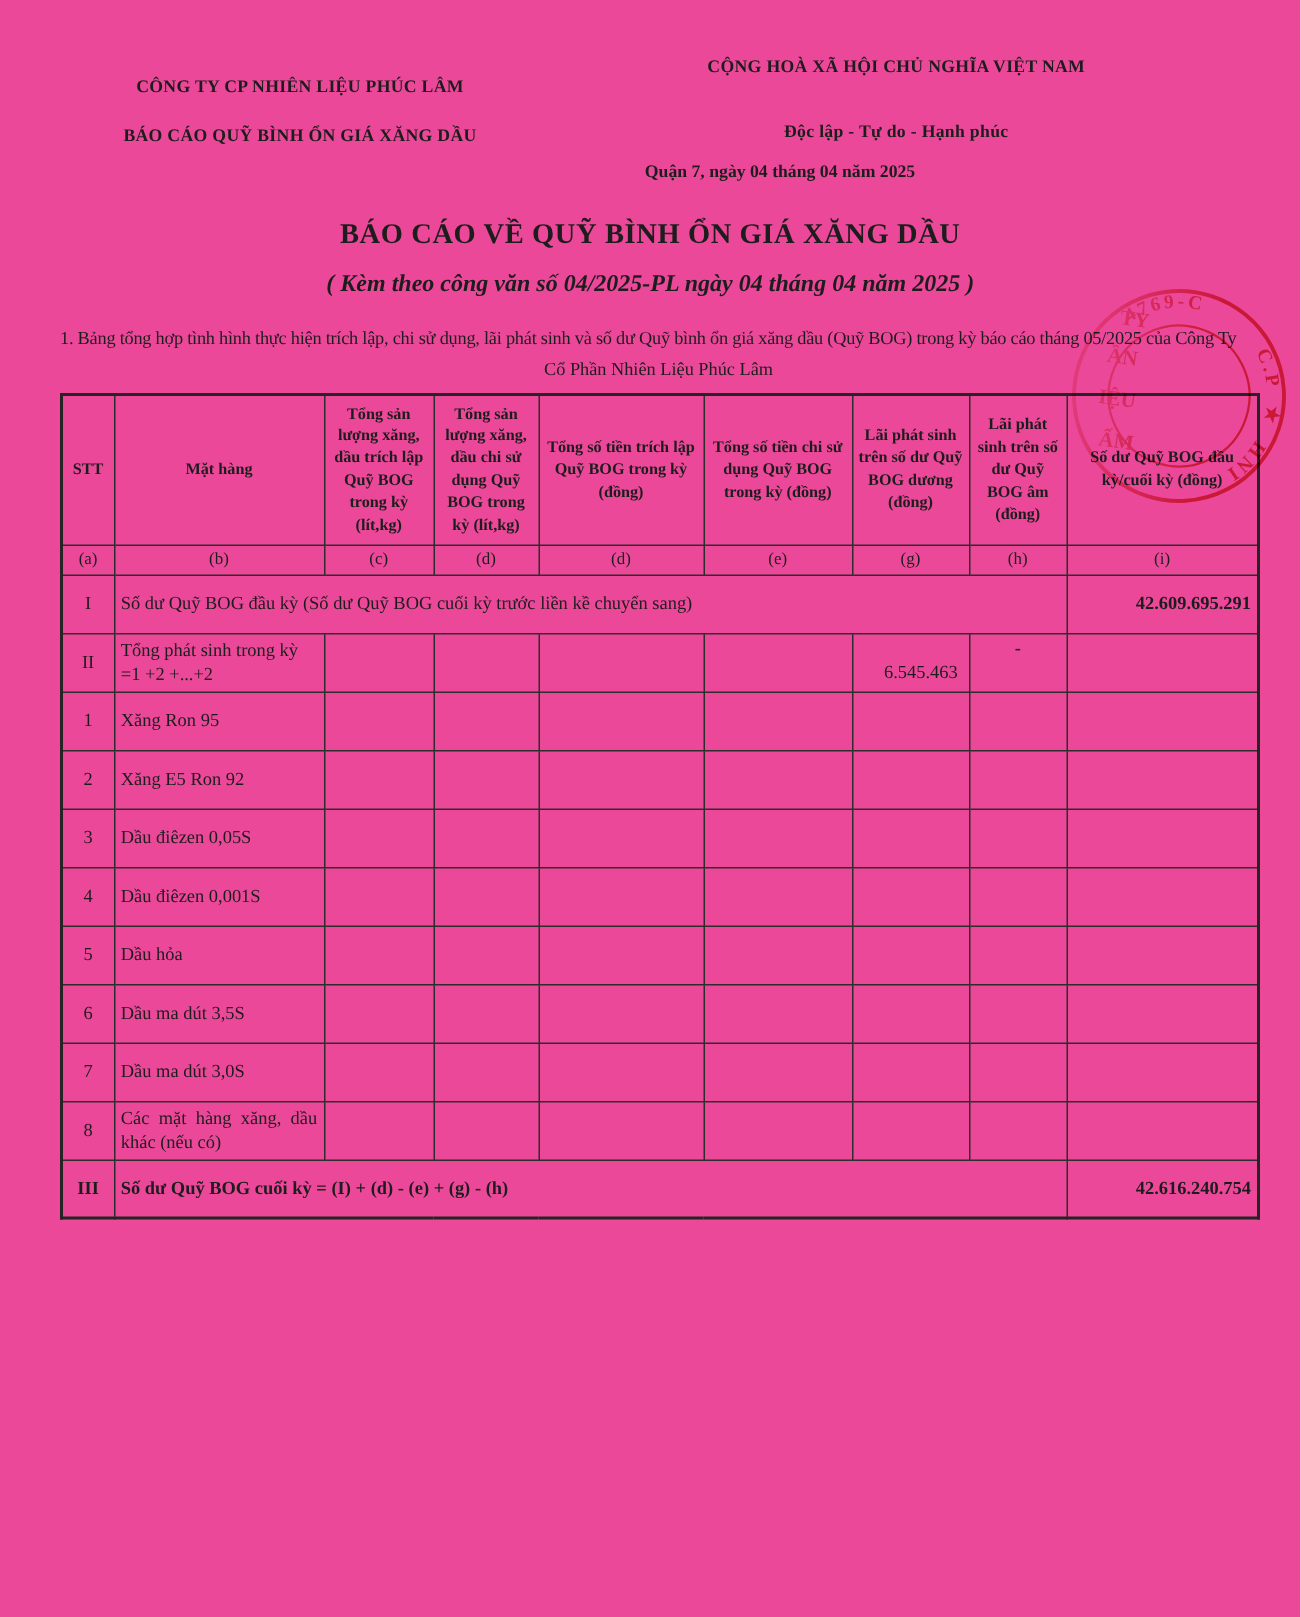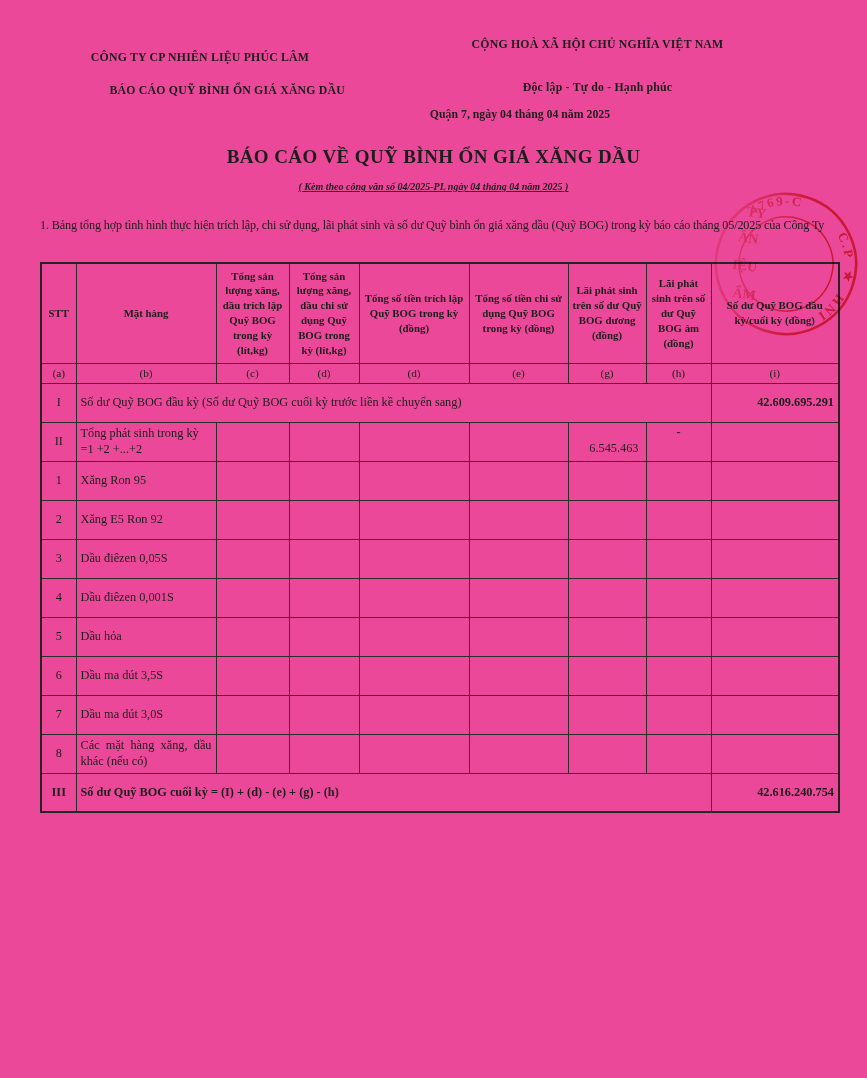--- a/index.html
+++ b/index.html
@@ -2,31 +2,31 @@
 <html><head>
 <meta charset="utf-8">
 <style>
   html,body{margin:0;padding:0;background:#ffffff;}
   body{width:867px;height:1078px;font-family:"Liberation Serif","DejaVu Serif",serif;color:#1d1d1d;}
   .page{position:relative;width:867px;height:1078px;overflow:hidden;background:#ec4899;}
 
   
   .hdr{position:absolute;text-align:center;font-weight:bold;font-size:11.8px;letter-spacing:.2px;white-space:nowrap;}
   .hdr-left1{left:55px;top:50px;width:290px;}
-  .hdr-left2{left:55px;top:83px;width:290px;text-align:right;}
+  .hdr-left2{left:55px;top:83px;width:290px;}
   .hdr-right1{left:425px;top:37px;width:345px;}
   .hdr-right2{left:425px;top:80px;width:345px;}
   .hdr-date{position:absolute;left:400px;top:107px;width:240px;text-align:center;
             font-weight:bold;font-size:11.8px;white-space:nowrap;}
 
   
   .doc-title{position:absolute;left:0;top:146px;width:867px;text-align:center;
              font-weight:bold;font-size:19px;letter-spacing:.4px;}
   .doc-subtitle{position:absolute;left:0;top:181px;width:867px;text-align:center;
-                font-weight:bold;font-style:italic;font-size:10px;text-decoration:underline;}
+                font-weight:bold;font-style:italic;font-size:16px;}
 
   
   .intro1{position:absolute;left:40px;top:218px;width:800px;font-size:12.2px;white-space:nowrap;letter-spacing:-.15px;}
   .intro2{position:absolute;left:40px;top:239px;width:798px;text-align:center;font-size:12.2px;}
 
   
   .doc-table{position:absolute;left:40px;top:262px;width:798px;border-collapse:collapse;
              table-layout:fixed;border:2px solid #242424;}
   .doc-table td,.doc-table th{border:1px solid #2d2d2d;overflow:hidden;}
   .doc-table th{font-weight:bold;font-size:10.8px;line-height:1.38;text-align:center;
@@ -59,20 +59,21 @@
   <div class="hdr hdr-left1">CÔNG TY CP NHIÊN LIỆU PHÚC LÂM</div>
   <div class="hdr hdr-left2">BÁO CÁO QUỸ BÌNH ỔN GIÁ XĂNG DẦU</div>
   <div class="hdr hdr-right1">CỘNG HOÀ XÃ HỘI CHỦ NGHĨA VIỆT NAM</div>
   <div class="hdr hdr-right2">Độc lập - Tự do - Hạnh phúc</div>
   <div class="hdr-date">Quận 7, ngày 04 tháng 04 năm 2025</div>
 
   <div class="doc-title">BÁO CÁO VỀ QUỸ BÌNH ỔN GIÁ XĂNG DẦU</div>
   <div class="doc-subtitle">( Kèm theo công văn số 04/2025-PL ngày 04 tháng 04 năm 2025 )</div>
 
   <div class="intro1">1. Bảng tổng hợp tình hình thực hiện trích lập, chi sử dụng, lãi phát sinh và số dư Quỹ bình ổn giá xăng dầu (Quỹ BOG) trong kỳ báo cáo tháng 05/2025 của Công Ty</div>
+  <div class="intro2">Cổ Phần Nhiên Liệu Phúc Lâm</div>
 
   <table class="doc-table">
     <colgroup>
       <col style="width:35px">
         <col style="width:140px">
         <col style="width:73px">
       <col style="width:70px">
         <col style="width:110px">
         <col style="width:99px">
       <col style="width:78px">

